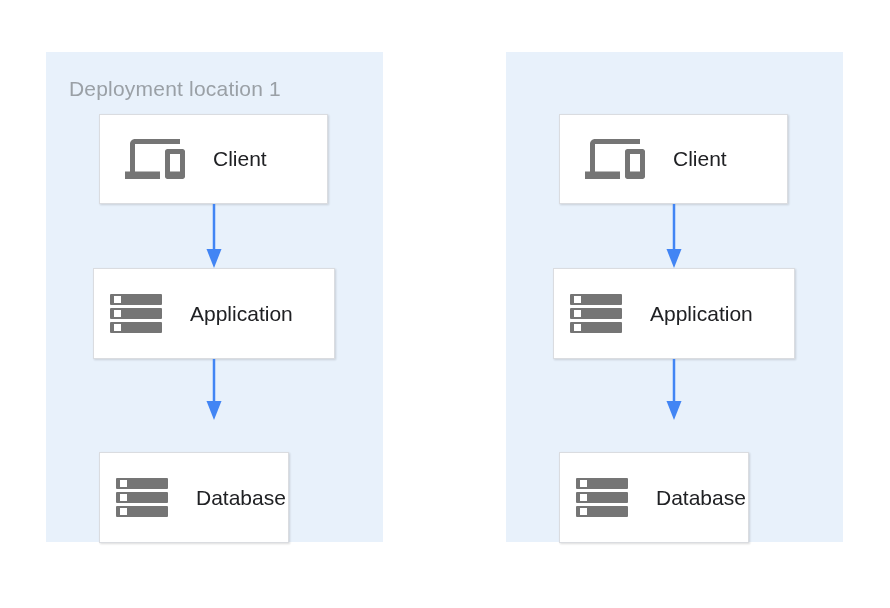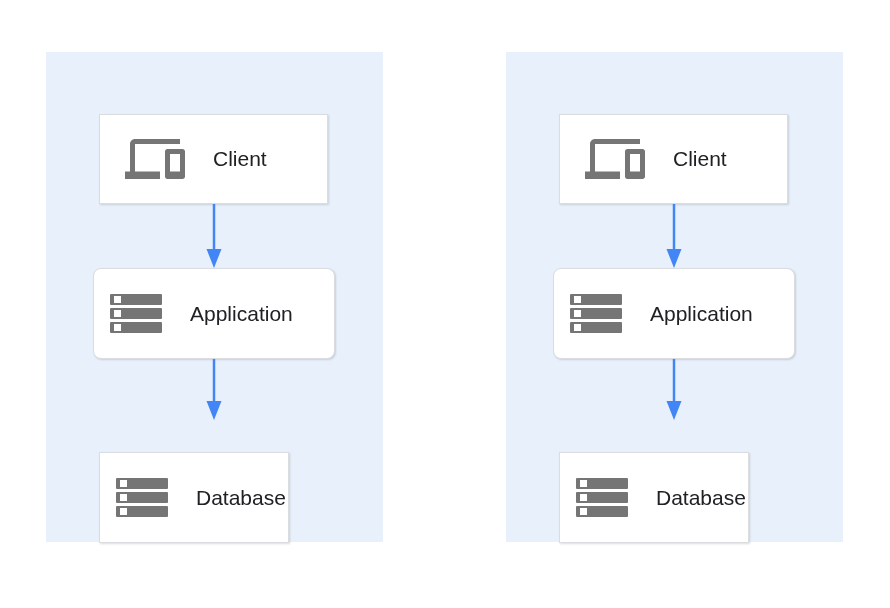--- a/index.html
+++ b/index.html
@@ -48,21 +48,21 @@
     position: absolute;
     background: #ffffff;
     border: 1px solid var(--box-border);
     box-shadow: 1px 1px 2px rgba(0,0,0,0.14);
     display: flex;
     align-items: center;
     padding-left: 16px;
     gap: 28px;
   }
   .node.client   { left: 53px; top: 62px;  width: 229px; height: 90px; padding-left: 25px; }
-  .node.app      { left: 47px; top: 216px; width: 242px; height: 91px; border-radius: 8px; }
+  .node.app      { left: 47px; top: 216px; width: 242px; height: 91px; }
   .node.database { left: 53px; top: 368px; width: 190px; height: 91px; margin-top: 32px; }
 
   .node .icon {
     color: var(--icon-gray);
     display: flex;
     align-items: center;
     flex: 0 0 auto;
   }
   .node .label {
     font-size: 21px;
@@ -78,20 +78,21 @@
   }
   .arrow.a1 { top: 152px; }
   .arrow.a2 { top: 307px; }
 </style>
 </head>
 <body>
 
 <div class="canvas">
 
   <div class="panel p1">
+    <div class="panel-title">Deployment location 1</div>
 
     <div class="node client">
       <span class="icon">
         <svg viewBox="0 0 24 24" width="60" height="60" aria-hidden="true">
           <path fill="currentColor" d="M4 6h18V4H4c-1.1 0-2 .9-2 2v11H0v3h14v-3H4V6zm19 2h-6c-.55 0-1 .45-1 1v10c0 .55.45 1 1 1h6c.55 0 1-.45 1-1V9c0-.55-.45-1-1-1zm-1 9h-4v-7h4v7z"></path>
         </svg>
       </span>
       <span class="label">Client</span>
     </div>
 

